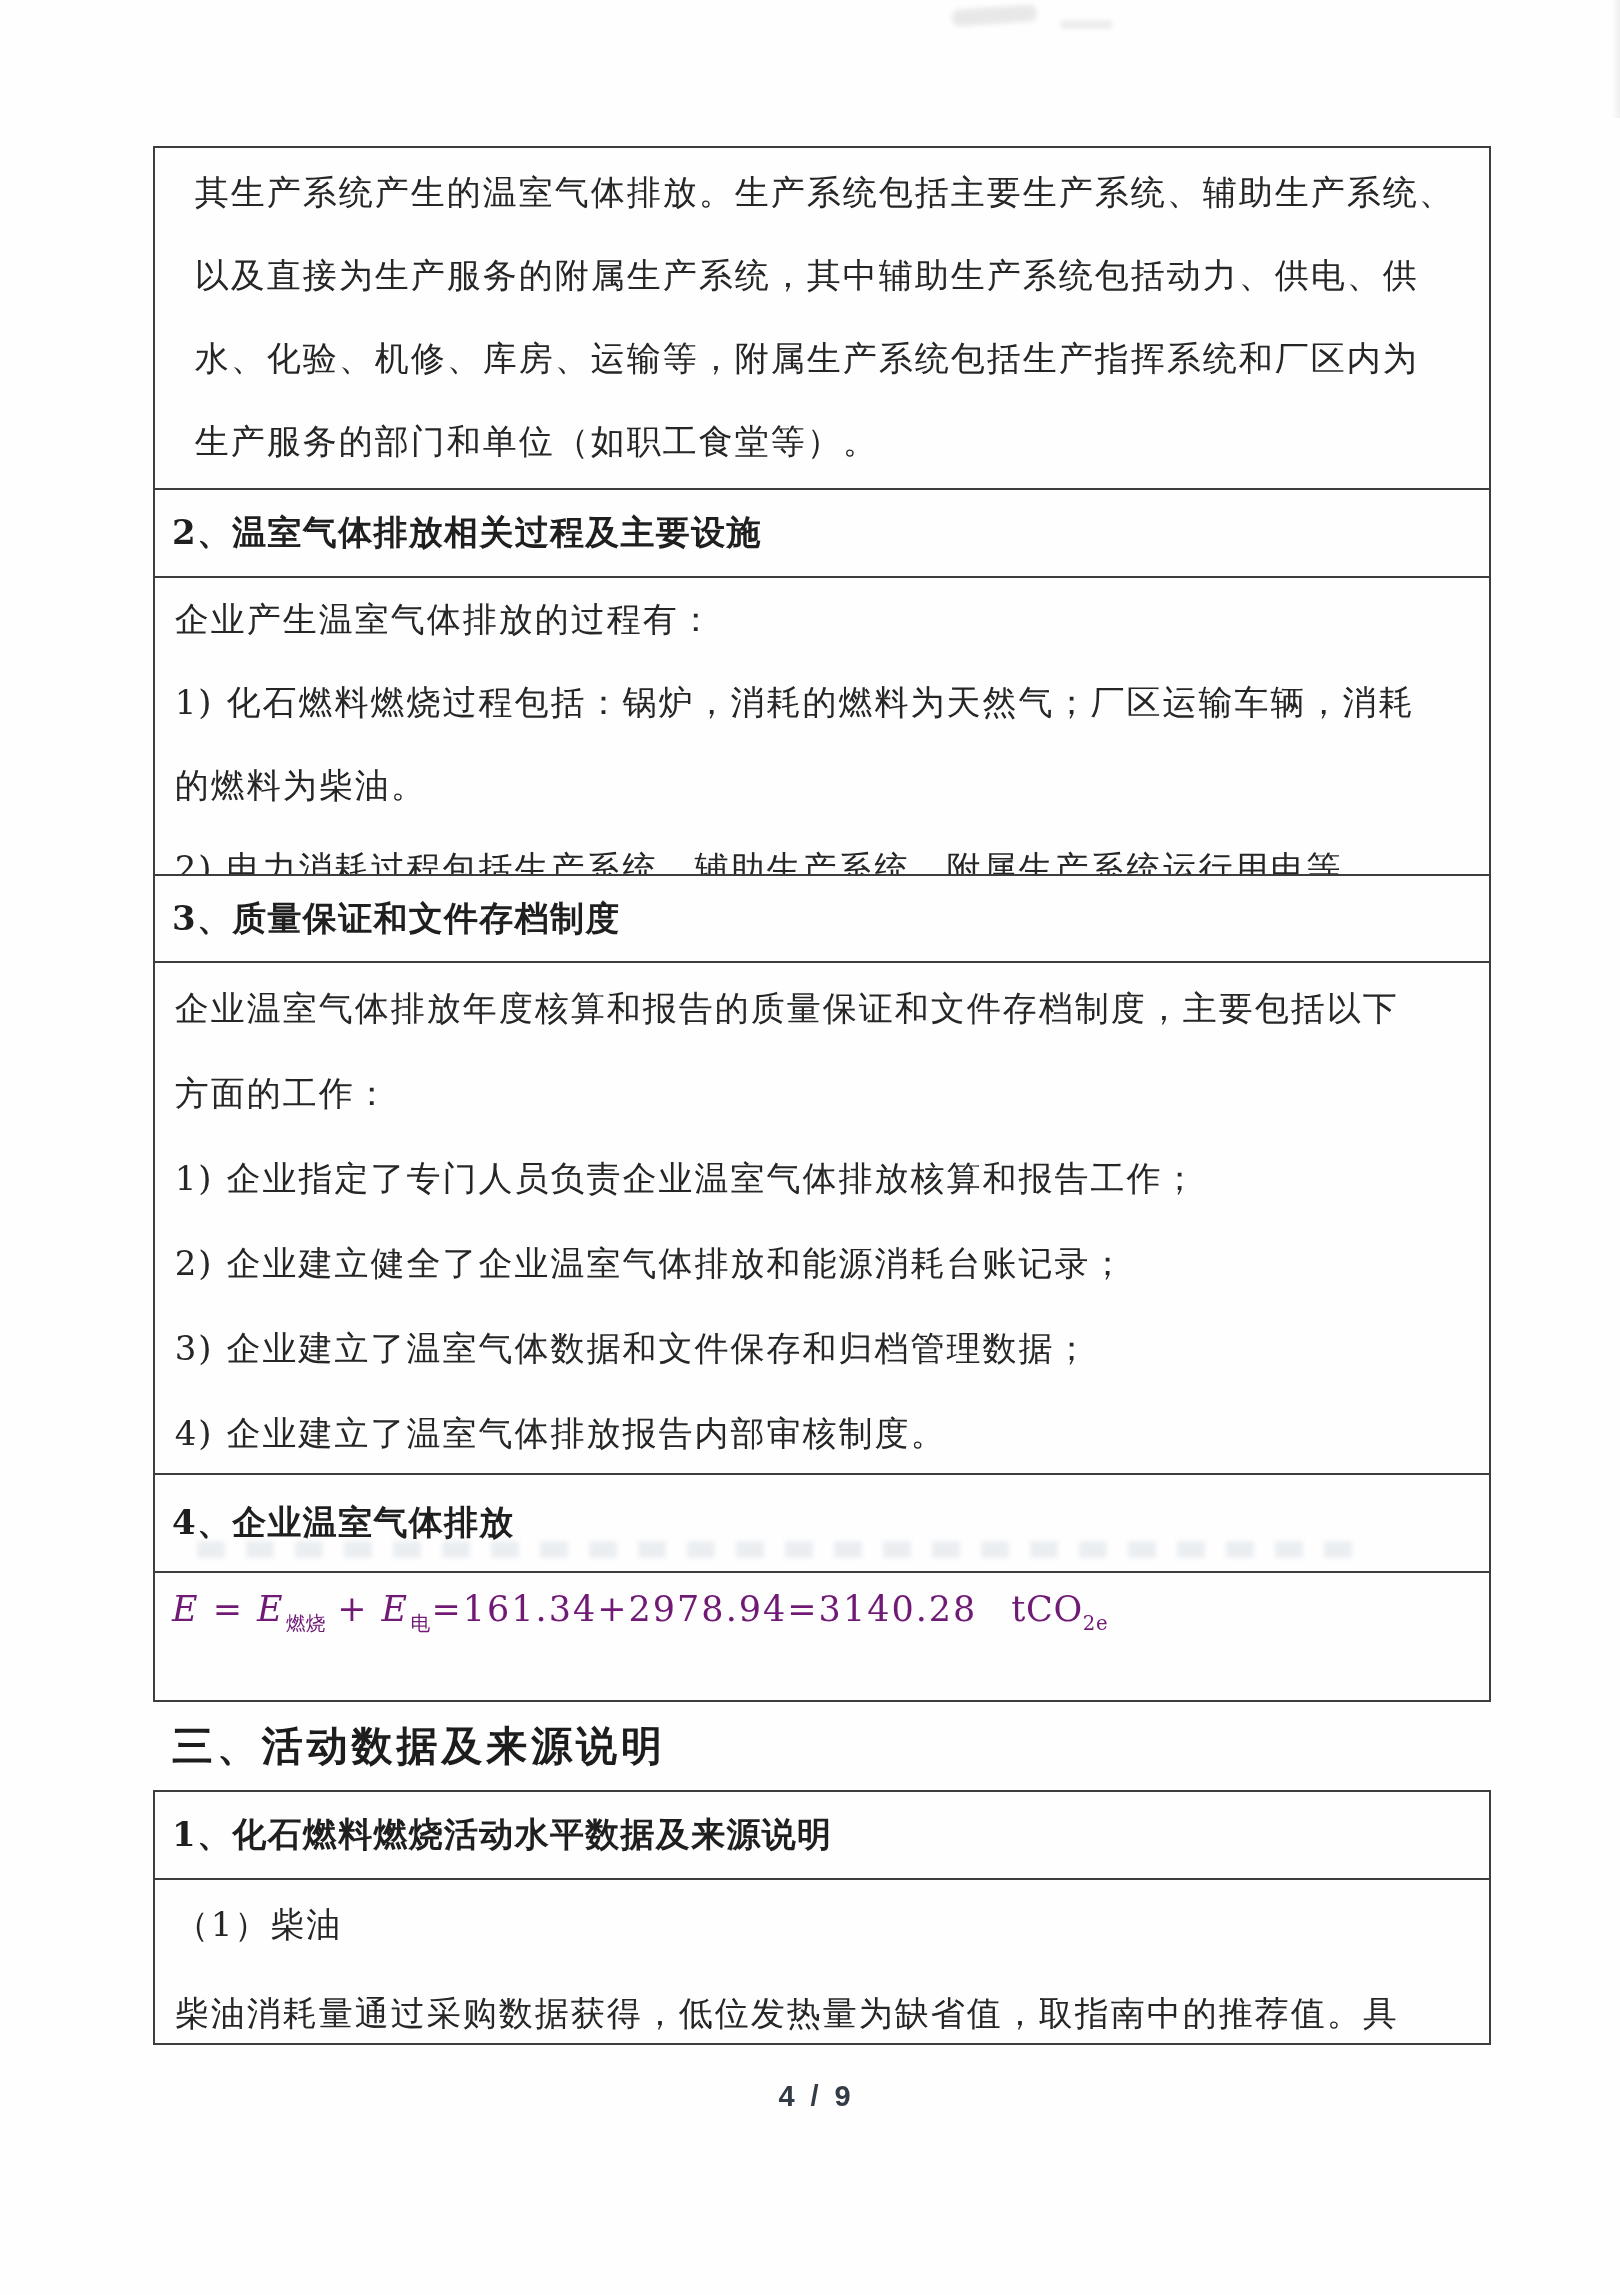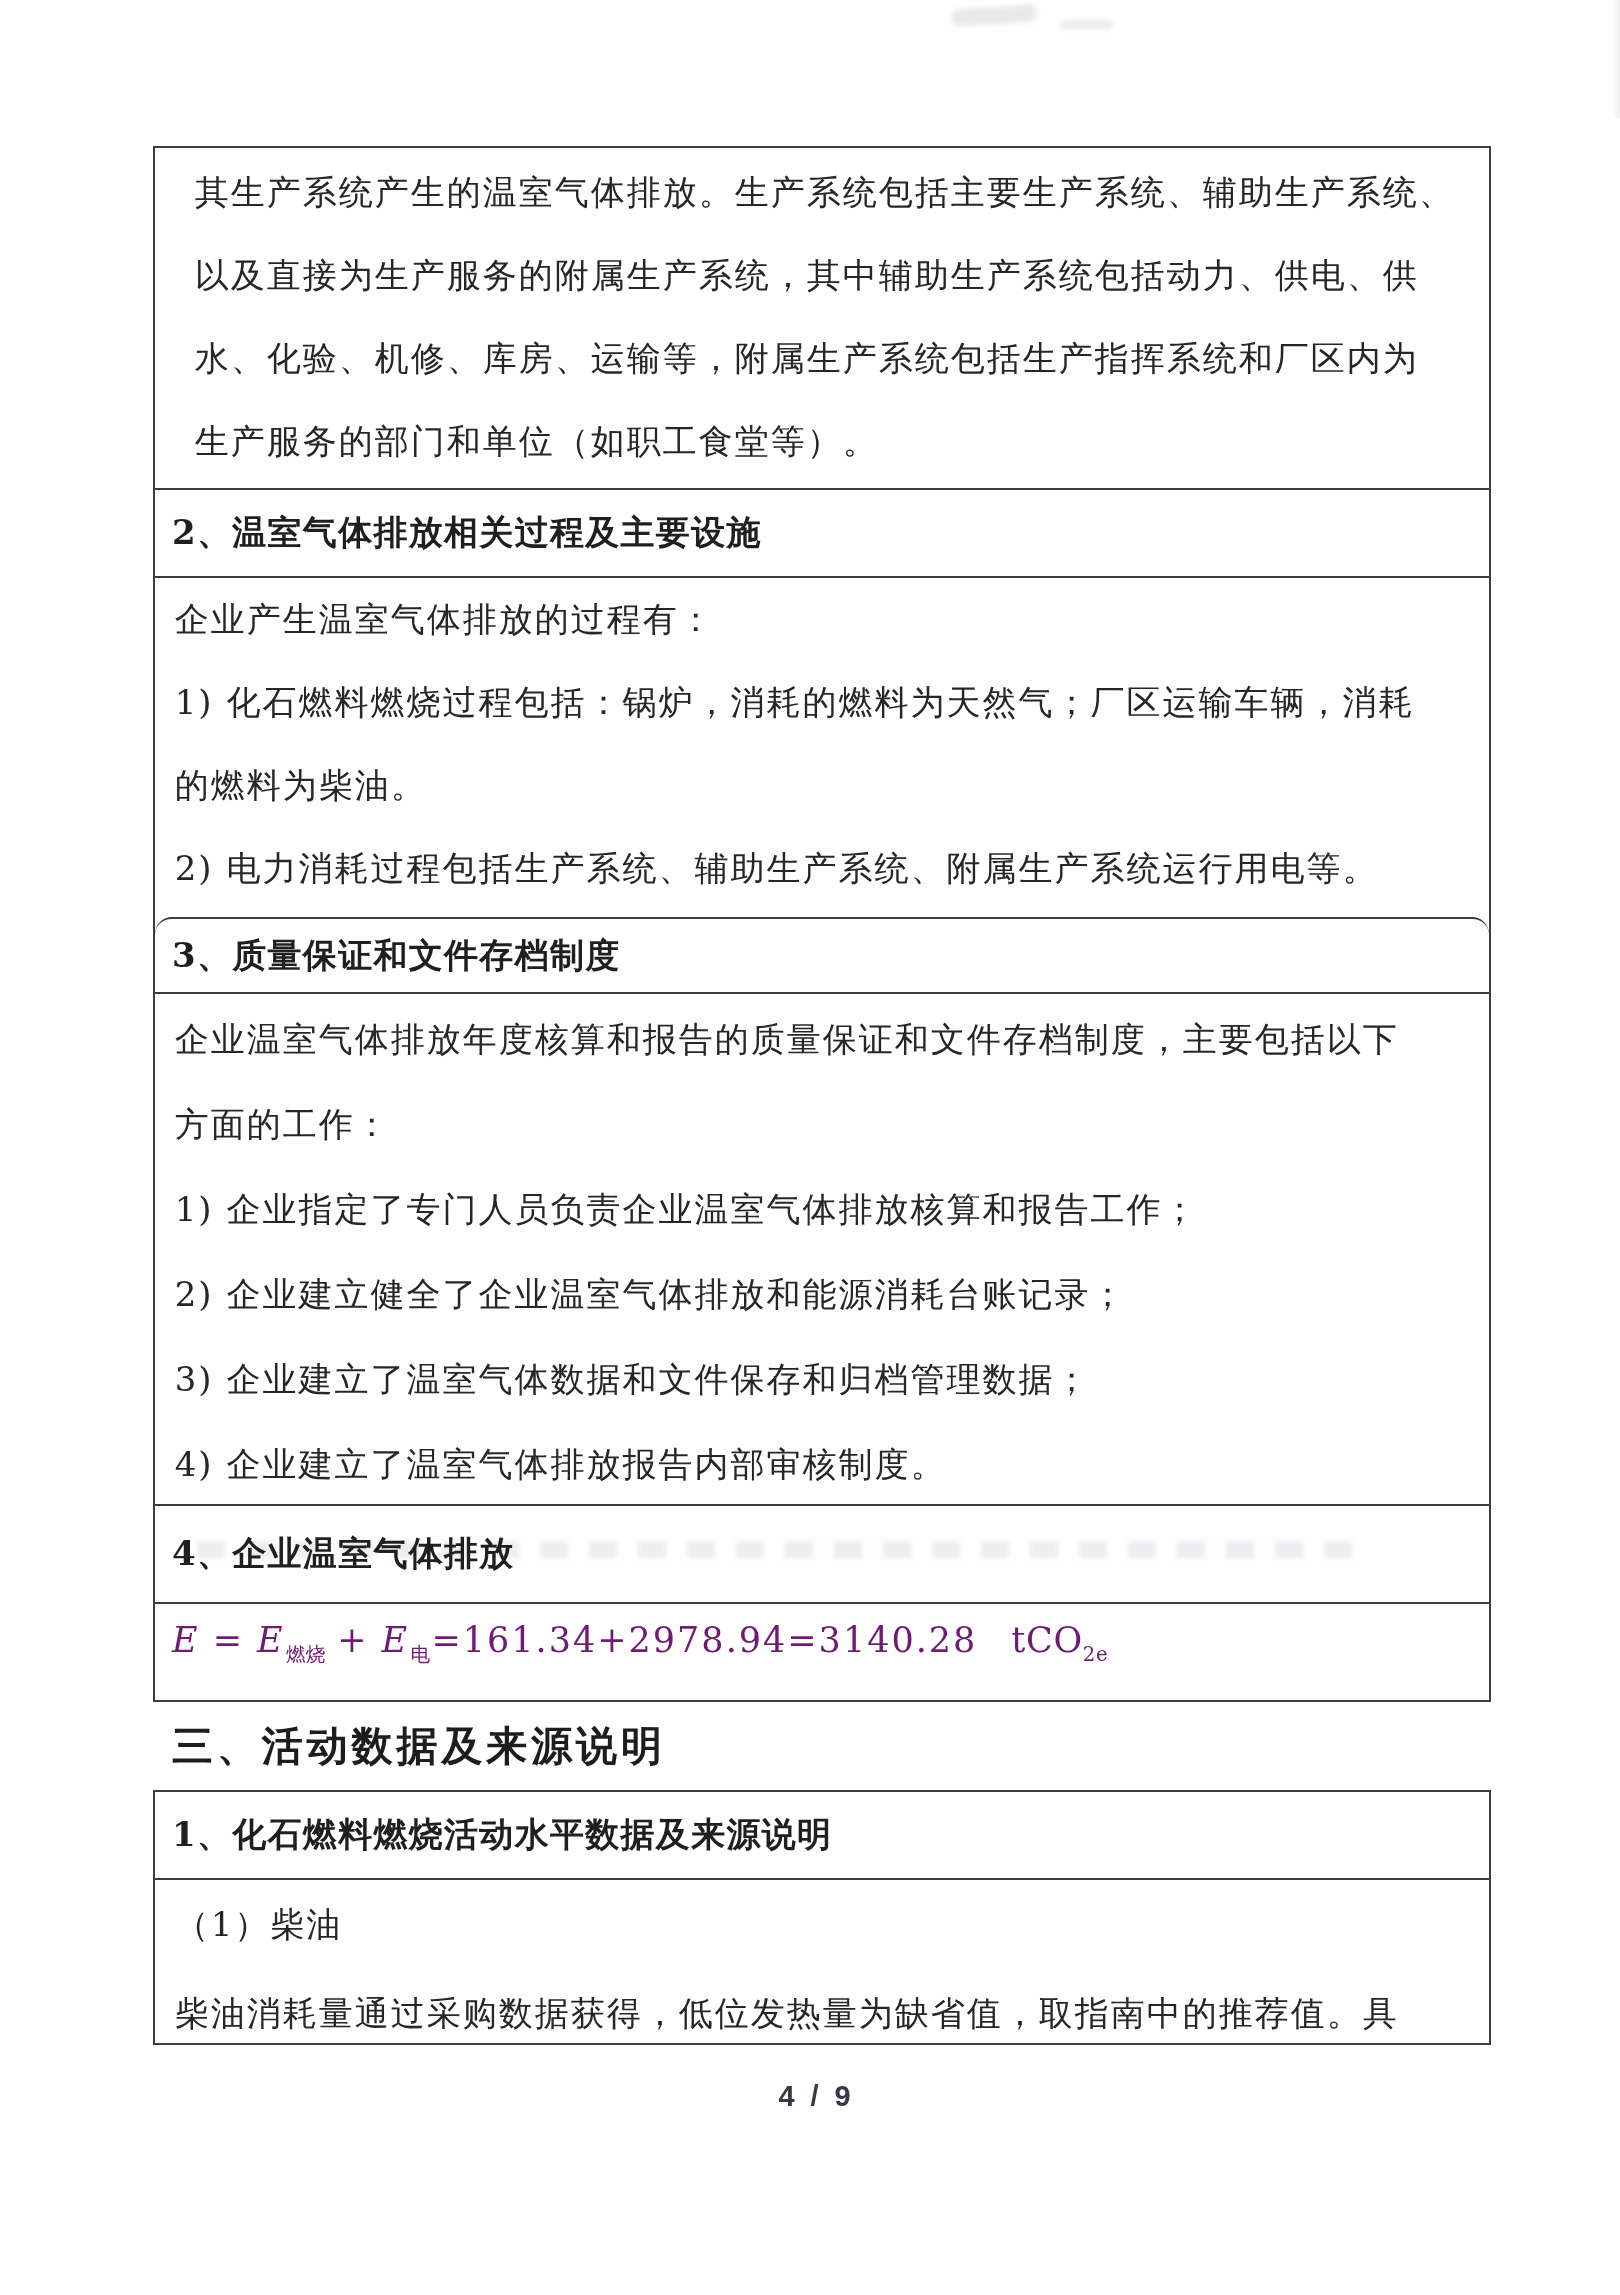--- a/index.html
+++ b/index.html
@@ -35,22 +35,22 @@
   }
   .t1 { top: 146px; height: 1556px; }
   .t2 { top: 1790px; height: 255px; }
 
   .row { box-sizing: border-box; overflow: hidden; }
   .row + .row { border-top: 2px solid #3d3d3d; }
 
   .row.content { padding-left: 19.7px; padding-right: 13px; }
   .r1 { height: 340px; padding-top: 2.6px; margin-left: 20px; }
   .r2 { height: 88px; }
-  .r3 { height: 341px; padding-top: 0; }
-  .r4 { height: 75px; border-radius: 17px; }
+  .r3 { height: 298px; padding-top: 0; }
+  .r4 { height: 87px; }
   .r5 { height: 512px; padding-top: 2.6px; }
   .r6 { height: 98px; }
   .r7 { height: 83px; display: flex; align-items: center; padding-left: 14.4px; }
 
   .t2 .rh { height: 86px; }
   .t2 .rc { height: 165px; padding-top: 0; }
 
   .line {
     height: 83px; line-height: 83px;
     font-size: 34px; letter-spacing: 2px;

